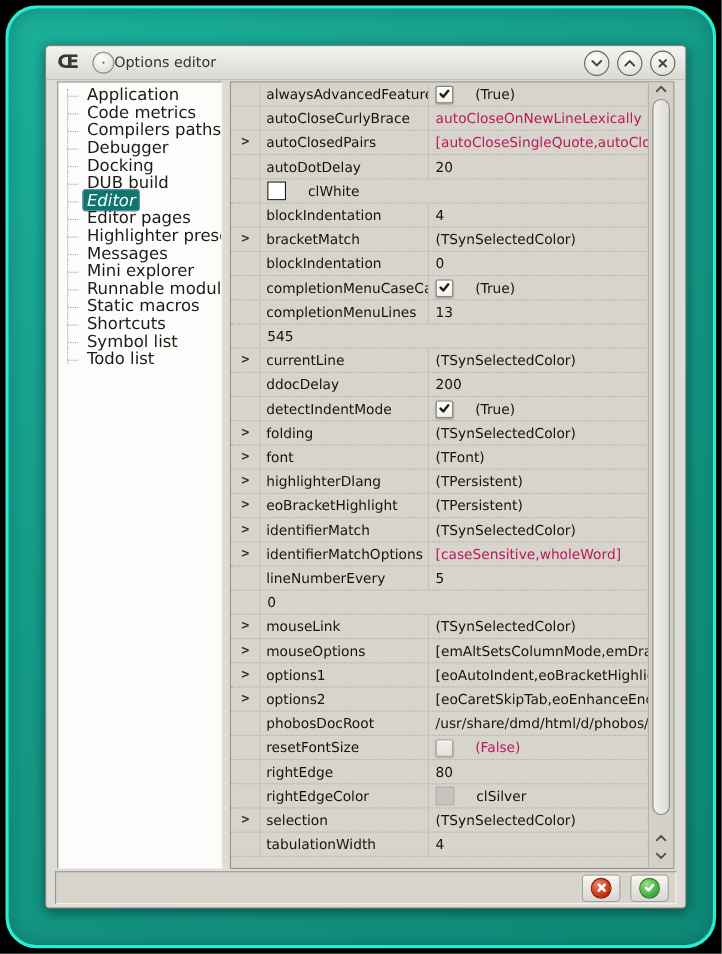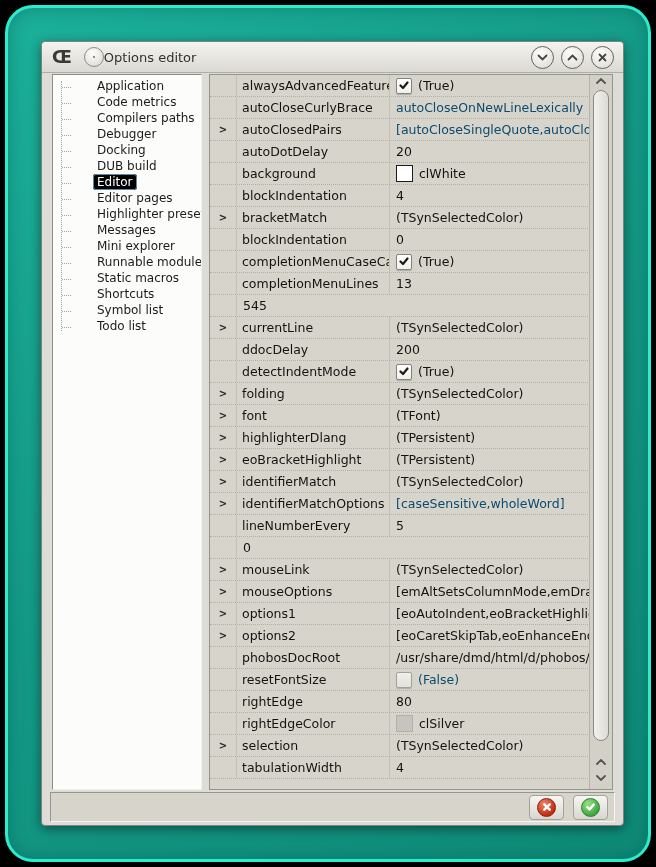--- a/index.html
+++ b/index.html
@@ -45,42 +45,42 @@
   
   .sidebar{
     position:absolute;left:10px;top:32px;width:148px;height:714px;
     background:#fcfcfa;
     border:1px solid;border-color:#8f8e86 #f2f1ec #f2f1ec #8f8e86;
     overflow:hidden;
   }
   .tree{list-style:none;margin:4px 0 0 0;padding:0;position:relative;}
   .tree::before{content:"";position:absolute;left:8px;top:2px;height:250px;border-left:1px dotted #96a6b4;}
   .tree li{
-    height:16px;line-height:15px;font-size:12px;color:#1b1b18;
-    padding-left:40px;position:relative;white-space:nowrap;
+    height:16px;line-height:15px;font-size:15px;color:#1b1b18;
+    padding-left:22px;position:relative;white-space:nowrap;
   }
   .tree li::before{content:"";position:absolute;left:9px;top:8px;width:9px;border-top:1px dotted #96a6b4;}
   .tree li span.lbl{padding:0 3px;border:1px solid transparent;border-radius:3px;}
-  .tree li.sel span.lbl{background:#000000;border-color:#5d8aa9;color:#ffffff;}
+  .tree li.sel span.lbl{background:#0f766e;border-color:#5d8aa9;color:#ffffff;font-style:italic;}
 
   
   .gridwrap{
     position:absolute;left:167px;top:32px;width:402px;height:714px;
     border:1px solid #95948c;background:#d6d4cb;
   }
   .rows{position:absolute;left:0;top:0;right:22px;bottom:0;overflow:hidden;}
   .row{display:flex;height:21px;border-bottom:1px dotted #b1afa6;align-items:stretch;font-size:12.5px;}
   .c-gutter{width:26px;border-right:1px solid #c2c0b7;display:flex;align-items:center;justify-content:center;flex:none;}
   .chev{font-size:10px;font-weight:bold;color:#2e2e2a;transform:scaleY(1.1);}
   .c-name{
     width:147px;padding-left:5px;border-right:1px solid #c2c0b7;flex:none;
     display:flex;align-items:center;overflow:hidden;white-space:nowrap;color:#131310;
   }
-  .c-value{flex:1;padding-left:6px;display:flex;align-items:center;gap:6px;overflow:hidden;white-space:nowrap;color:#131310;}
-  .val-green{color:#0c4a6e;}
+  .c-value{flex:1;padding-left:6px;display:flex;align-items:center;gap:20px;overflow:hidden;white-space:nowrap;color:#131310;}
+  .val-green{color:#be185d;}
   .cb{
     width:14px;height:14px;flex:none;border-radius:2px;
     background:linear-gradient(#ffffff,#f1f0ec);border:1px solid #84837c;
     box-shadow:0 1px 1px rgba(0,0,0,.18);
     display:flex;align-items:center;justify-content:center;
   }
   .cb svg{stroke:#1c1c19;stroke-width:2.2;fill:none;stroke-linecap:round;stroke-linejoin:round;}
   .cb.unchecked{background:linear-gradient(#f0efeb,#e2e1db);border-color:#a3a29a;}
   .swatch{width:15px;height:15px;flex:none;}
 
@@ -205,21 +205,20 @@
     <div class="c-name">autoDotDelay</div>
     <div class="c-value">
 
       <span class="val-text">20</span>
     </div>
   </div>
           <div class="row">
     <div class="c-gutter">
       
     </div>
-    <div class="c-name">background</div>
     <div class="c-value">
 
       <span class="swatch" style="background: rgb(255, 255, 255); border: 1px solid rgb(29, 29, 27);"></span>
       <span class="val-text">clWhite</span>
     </div>
   </div>
           <div class="row">
     <div class="c-gutter">
       
     </div>

